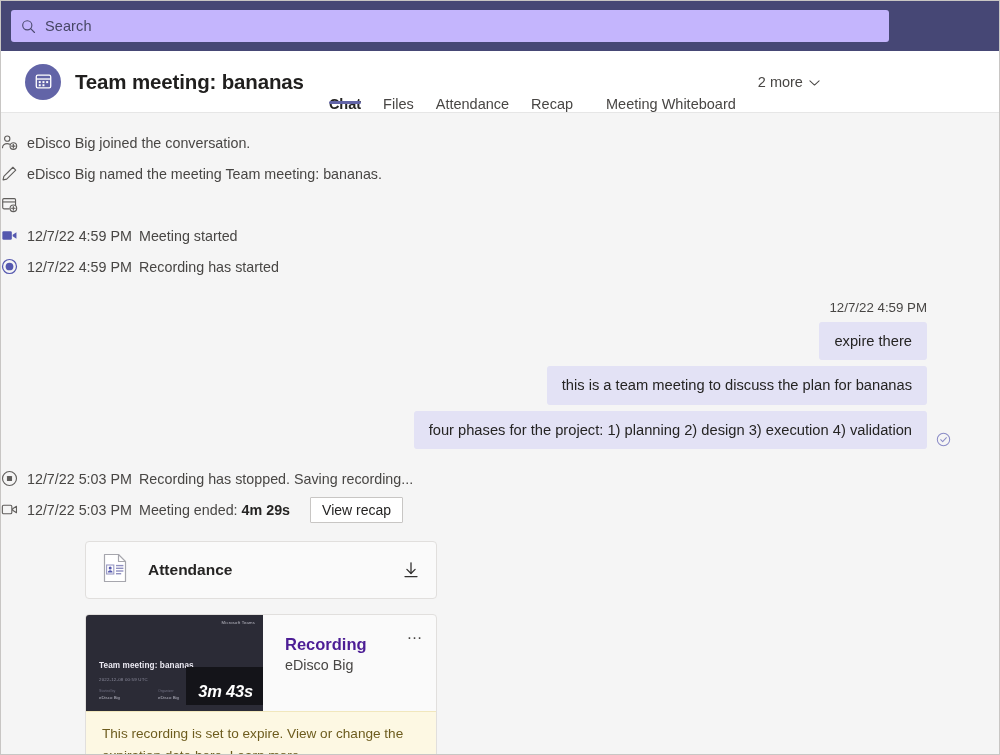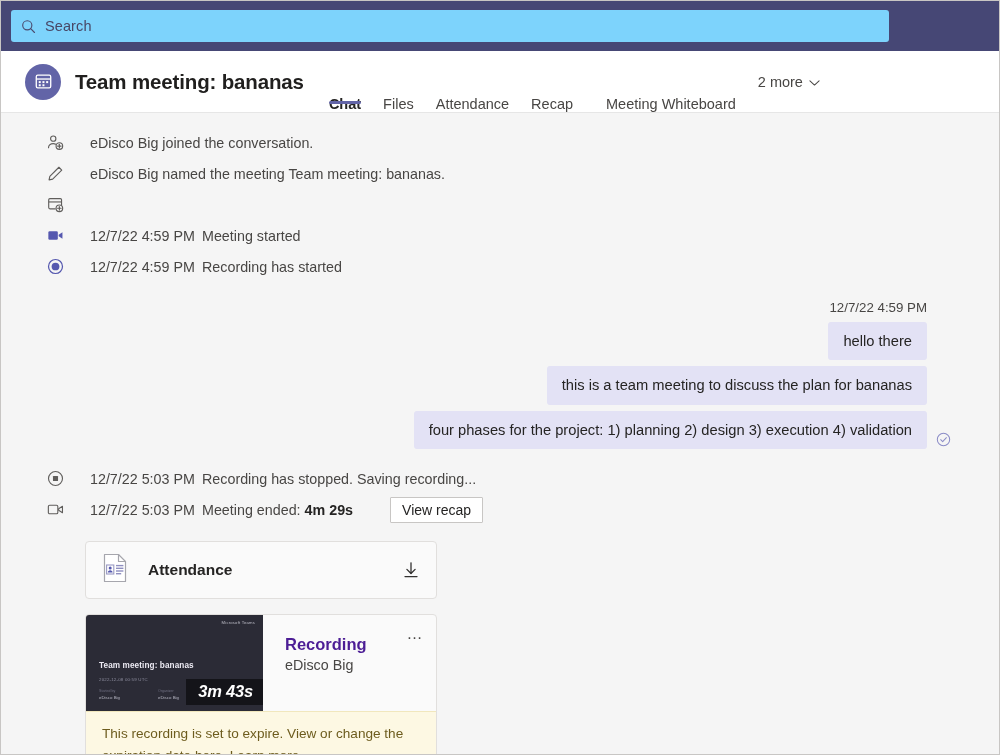--- a/index.html
+++ b/index.html
@@ -24,21 +24,21 @@
     height: 50px;
     background: #464775;
     display: flex;
     align-items: center;
     padding: 0 10px;
   }
   .searchbox {
     flex: 0 0 auto;
     width: 878px;
     height: 32px;
-    background: #7dd3fc;
+    background: #c4b5fd;
     border-radius: 3px;
     display: flex;
     align-items: center;
     padding: 0 10px;
     gap: 9px;
     cursor: text;
   }
   .searchbox .sicon { display: flex; align-items: center; color: #4b4a6e; }
   .searchbox .splaceholder {
     font-size: 14.5px;
@@ -114,22 +114,21 @@
     background: #f5f5f5;
     padding: 14px 0 0 0;
     overflow: hidden;
   }
 
   
   .sysrow {
     display: flex;
     align-items: center;
     min-height: 31px;
-    padding-left: 46px;
-    gap: 17px;
+    gap: 0;
   }
   .sysicon {
     width: 26px;
     flex: 0 0 26px;
     display: flex;
     align-items: center;
     justify-content: flex-start;
     color: #605e5c;
   }
   .systext {
@@ -269,21 +268,21 @@
   .thumb-meta .mlabel { font-size: 3.6px; color: #6f6f80; }
   .thumb-meta .mval { font-size: 4.4px; color: #b9b9c6; }
   .thumb-duration {
     position: absolute;
     right: 0; bottom: 6px;
     background: #141419;
     color: #ffffff;
     font-size: 16.5px;
     font-weight: bold;
     font-style: italic;
-    padding: 3px 10px 4px 12px;
+    padding: 15px 10px 4px 12px;
     letter-spacing: -.2px;
   }
   .rec-info {
     flex: 1;
     position: relative;
     padding: 20px 0 0 22px;
   }
   .rec-title {
     font-size: 16.5px;
     font-weight: bold;
@@ -437,21 +436,21 @@
       <span class="systext">
         <span class="systime">12/7/22 4:59 PM</span>
         <span class="sysmsg">Recording has started</span>
       </span>
     </div>
 
     <div class="msg-block">
       <div class="msg-time">12/7/22 4:59 PM</div>
 
       <div class="msg-line">
-        <div class="bubble">hello there</div>
+        <div class="bubble">expire there</div>
       </div>
 
       <div class="msg-line">
         <div class="bubble">this is a team meeting to discuss the plan for bananas</div>
       </div>
 
       <div class="msg-line">
         <div class="bubble">four phases for the project: 1) planning 2) design 3) execution 4) validation</div>
         <span class="read-receipt">
           <svg width="15" height="15" viewBox="0 0 16 16" fill="none">

